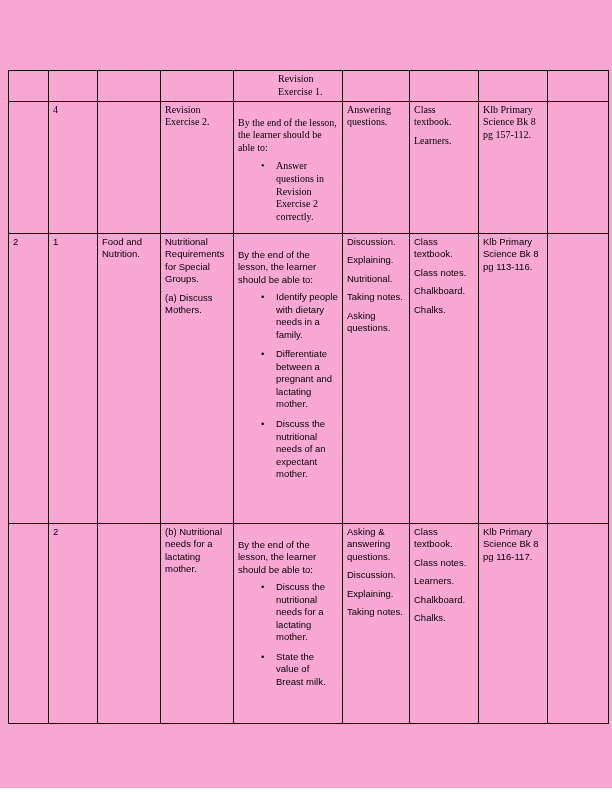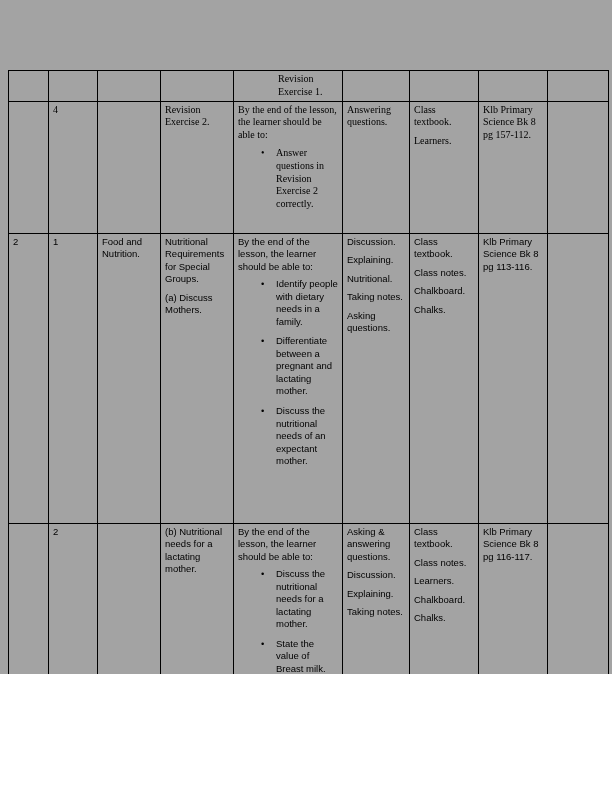--- a/index.html
+++ b/index.html
@@ -4,22 +4,22 @@
 <style>
   html, body { margin: 0; padding: 0; }
   body {
     width: 612px; height: 792px;
     background: #ffffff;
     font-family: "Liberation Sans", sans-serif;
     color: #000;
   }
   .page {
     position: relative;
-    width: 612px; height: 674px;
-    background: #a3a3a3;
+    width: 612px; height: 788px;
+    background: #f9a8d4;
     overflow: hidden;
   }
   table.scheme {
     position: absolute;
     left: 8px; top: 70px;
     width: 600px;
     border-collapse: collapse;
     table-layout: fixed;
   }
   table.scheme td {
@@ -31,21 +31,21 @@
   }
   tr.serif td { font-family: "Liberation Serif", serif; font-size: 10px; line-height: 1.28; }
   tr.sans  td { font-family: "Liberation Sans", sans-serif; font-size: 9.5px; line-height: 1.32; }
   tr.r0 { height: 30px; }
   tr.r1 { height: 132px; }
   tr.r2 { height: 290px; }
   tr.r3 { height: 200px; }
   .para { margin: 0 0 6px 0; }
   .para:last-child { margin-bottom: 0; }
   .topic-text { font-weight: normal; }
-  .obj-intro { margin: 0 0 5px 0; }
+  .obj-intro { margin: 13px 0 5px 0; }
   .bullet-item { position: relative; padding-left: 38px; margin: 0 0 7px 0; }
   .bullet-item:last-child { margin-bottom: 0; }
   .bullet-glyph { position: absolute; left: 23px; top: 0; }
   .cont-indent { padding-left: 40px; }
 </style>
 </head>
 <body>
 
 <div class="page">
   <table class="scheme">

